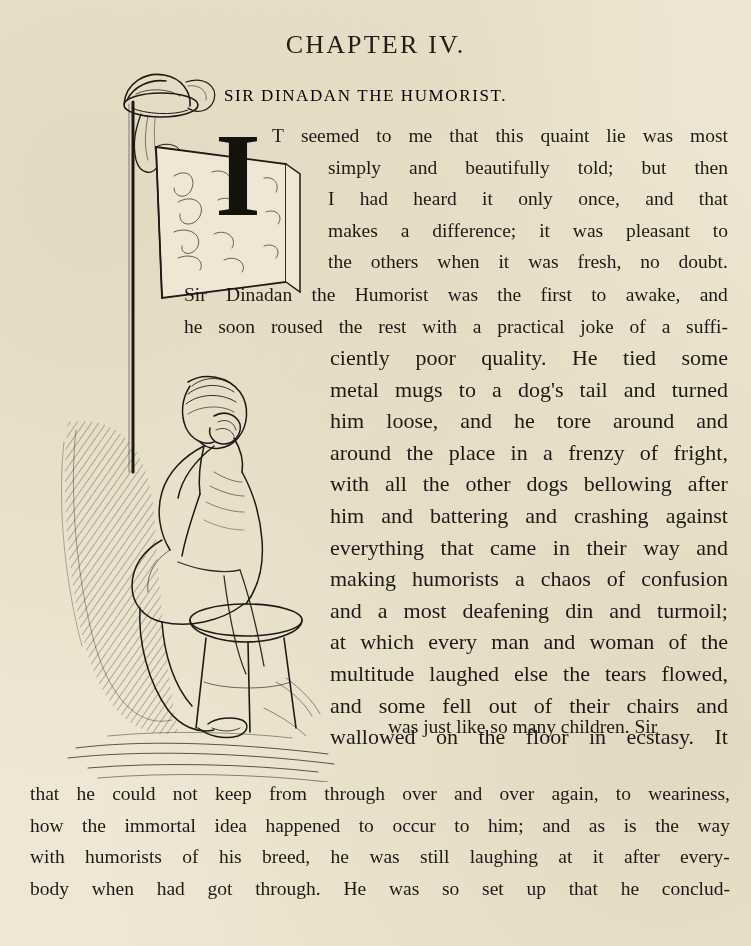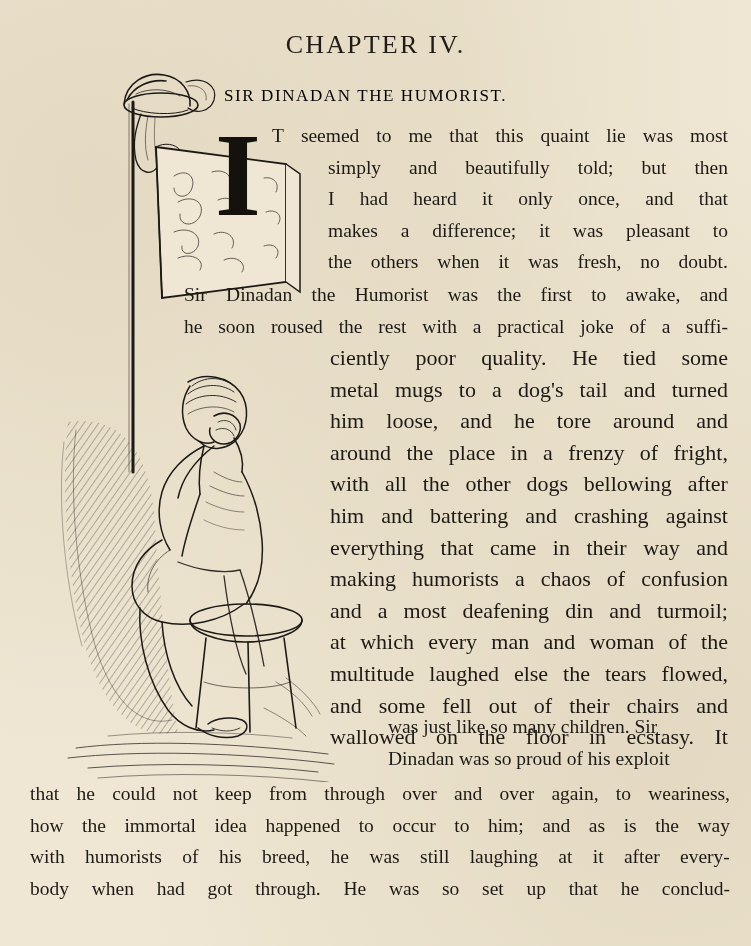--- a/index.html
+++ b/index.html
@@ -450,21 +450,20 @@
         <span>the</span>
         <span>floor</span>
         <span>in</span>
         <span>ecstasy.</span>
         <span>It</span>
       </div>
   </div>
 
   <div style="position:absolute; left:368px; top:711px; width:360px; font-size:19.5px; line-height:31.6px;">
     <div class="l nostretch">was just like so many children.   Sir</div>
-    <div class="l nostretch">Dinadan was so proud of his exploit</div>
   </div>
 
   <div class="full-text">
     <div class="l">
         <span>that</span>
         <span>he</span>
         <span>could</span>
         <span>not</span>
         <span>keep</span>
         <span>from</span>

